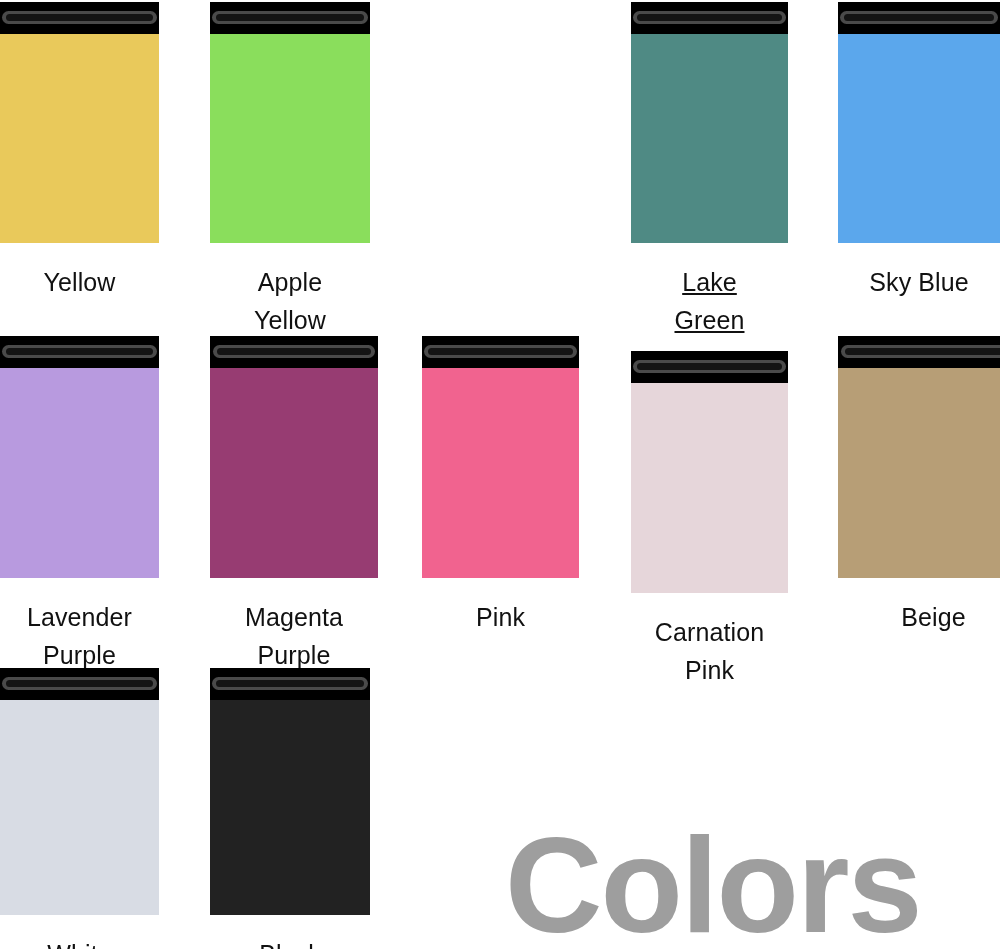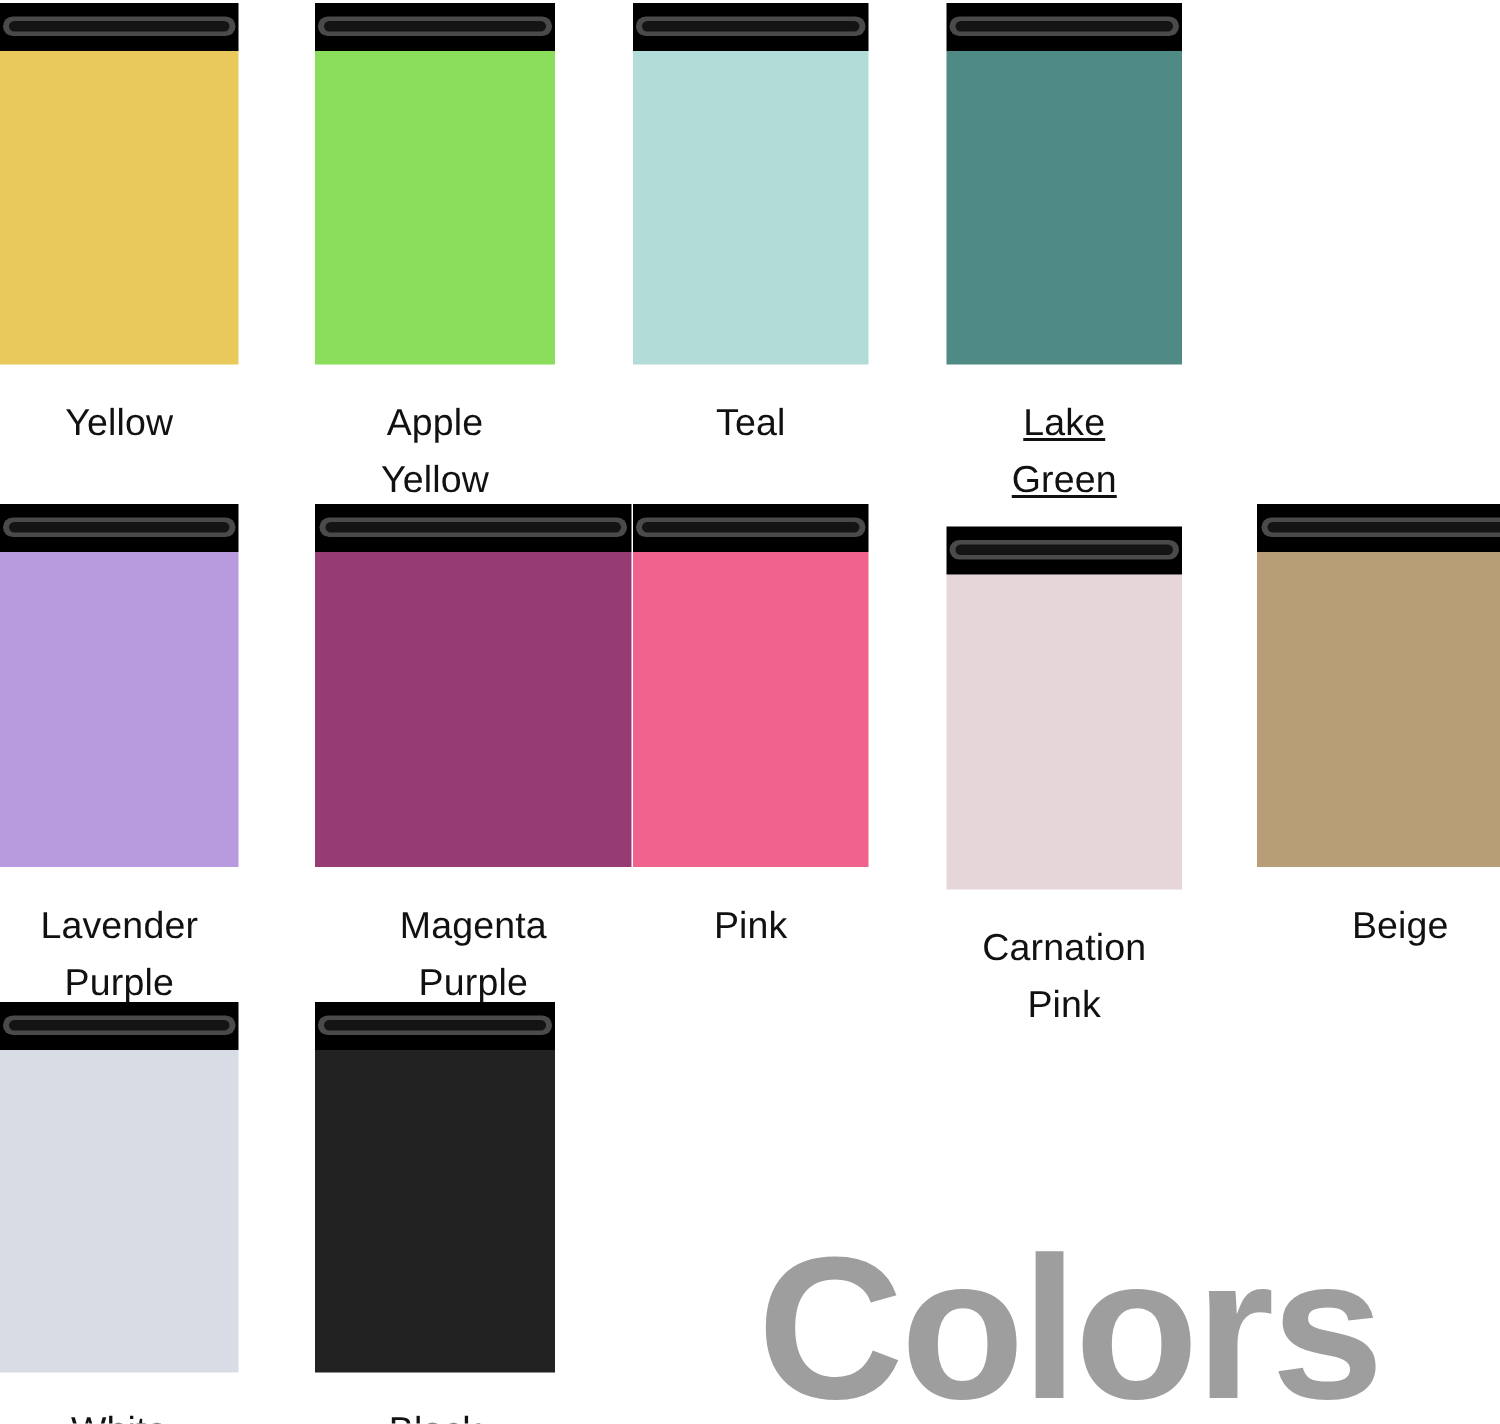--- a/index.html
+++ b/index.html
@@ -112,56 +112,56 @@
         <div class="bag-header" style="background: rgb(0, 0, 0);">
           <div class="seal-outer" style="background: rgb(74, 74, 74);">
             <div class="seal-inner" style="background: rgb(20, 20, 20);"></div>
           </div>
         </div>
         <div class="bag-body" style="background: rgb(138, 222, 92); height: 209px;"></div>
       </div>
       <div class="label" style="color: rgb(17, 17, 17); font-size: 25px; top: 261px;">Apple
 Yellow</div>
     </div>
-    <div class="cell" style="left: 422px; top: 2px; width: 157px; height: 331px;">
-      <div class="bag">
-        <div class="bag-header" style="background: rgb(0, 0, 0);">
-          <div class="seal-outer" style="background: rgb(74, 74, 74);">
-            <div class="seal-inner" style="background: rgb(20, 20, 20);"></div>
-          </div>
-        </div>
-        <div class="bag-body" style="background: rgb(178, 220, 216); height: 209px;"></div>
-      </div>
-      <div class="label" style="color: rgb(17, 17, 17); font-size: 25px; top: 261px;">Teal</div>
-    </div>
     <div class="cell" style="left: 631px; top: 2px; width: 157px; height: 331px;">
       <div class="bag">
         <div class="bag-header" style="background: rgb(0, 0, 0);">
           <div class="seal-outer" style="background: rgb(74, 74, 74);">
             <div class="seal-inner" style="background: rgb(20, 20, 20);"></div>
           </div>
         </div>
         <div class="bag-body" style="background: rgb(79, 138, 132); height: 209px;"></div>
       </div>
       <div class="label" style="color: rgb(17, 17, 17); font-size: 25px; top: 261px; text-decoration: underline;">Lake
 Green</div>
     </div>
+    <div class="cell" style="left: 838px; top: 2px; width: 162px; height: 331px;">
+      <div class="bag">
+        <div class="bag-header" style="background: rgb(0, 0, 0);">
+          <div class="seal-outer" style="background: rgb(74, 74, 74);">
+            <div class="seal-inner" style="background: rgb(20, 20, 20);"></div>
+          </div>
+        </div>
+        <div class="bag-body" style="background: rgb(91, 167, 236); height: 209px;"></div>
+      </div>
+      <div class="label" style="color: rgb(17, 17, 17); font-size: 25px; top: 261px;">Sky Blue</div>
+    </div>
     <div class="cell" style="left: 0px; top: 336px; width: 159px; height: 332px;">
       <div class="bag">
         <div class="bag-header" style="background: rgb(0, 0, 0);">
           <div class="seal-outer" style="background: rgb(74, 74, 74);">
             <div class="seal-inner" style="background: rgb(20, 20, 20);"></div>
           </div>
         </div>
         <div class="bag-body" style="background: rgb(184, 154, 223); height: 210px;"></div>
       </div>
       <div class="label" style="color: rgb(17, 17, 17); font-size: 25px; top: 262px;">Lavender
 Purple</div>
     </div>
-    <div class="cell" style="left: 210px; top: 336px; width: 168px; height: 332px; padding-left: 43px;">
+    <div class="cell" style="left: 210px; top: 336px; width: 168px; height: 332px;">
       <div class="bag">
         <div class="bag-header" style="background: rgb(0, 0, 0);">
           <div class="seal-outer" style="background: rgb(74, 74, 74);">
             <div class="seal-inner" style="background: rgb(20, 20, 20);"></div>
           </div>
         </div>
         <div class="bag-body" style="background: rgb(151, 60, 114); height: 210px;"></div>
       </div>
       <div class="label" style="color: rgb(17, 17, 17); font-size: 25px; top: 262px;">Magenta
 Purple</div>

